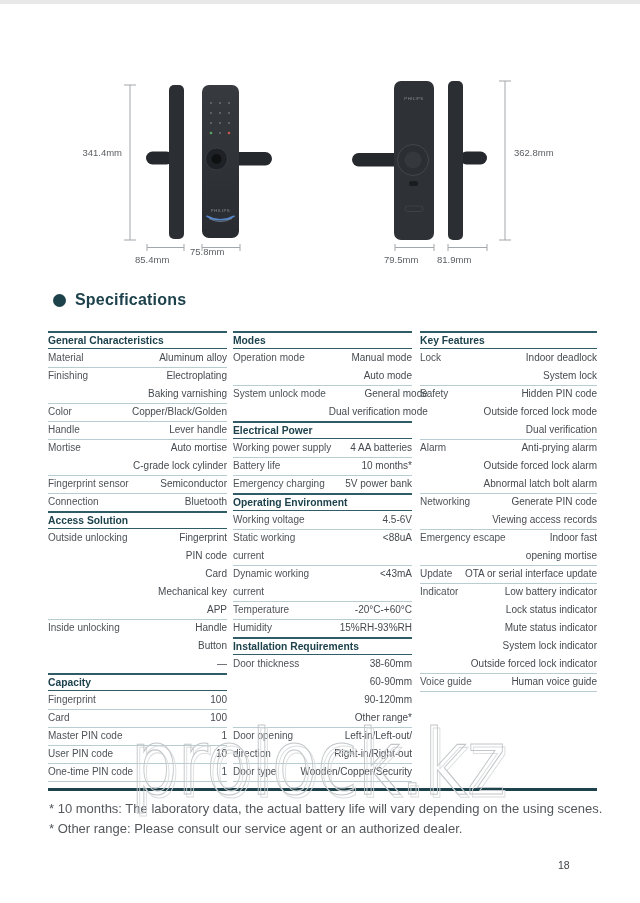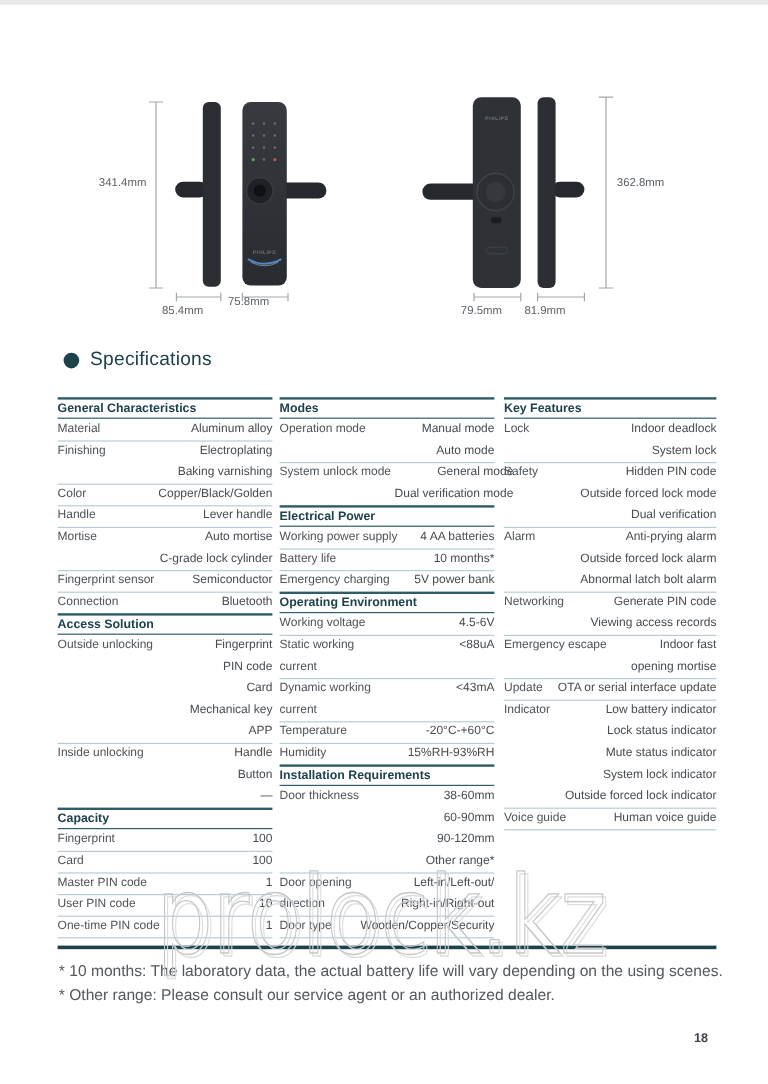--- a/index.html
+++ b/index.html
@@ -8,21 +8,21 @@
 
   
   .fig-svg{position:absolute;left:0;top:0;}
   .dim-label{position:absolute;font-size:9.5px;color:#5c6165;}
   .dim-label.center{text-align:left;}
   .dim-label.right{text-align:right;}
 
   
   .spec-title{position:absolute;left:53px;top:287px;display:flex;align-items:center;gap:9px;color:var(--accent);}
   .spec-title .dot{width:13px;height:13px;border-radius:50%;background:var(--accent);}
-  .spec-title .txt{font-size:16px;font-weight:normal;letter-spacing:.2px;text-align:right;}
+  .spec-title .txt{font-size:16px;font-weight:bold;letter-spacing:.2px;text-align:right;}
 
   
   .spec-col{position:absolute;top:327px;}
   .spec-col[data-col="0"]{left:48px;width:179px;}
   .spec-col[data-col="1"]{left:233px;width:179px;}
   .spec-col[data-col="2"]{left:420px;width:177px;}
 
   .spec-header{box-sizing:border-box;height:18px;line-height:14px;padding-top:1px;
                border-top:2px solid var(--heading-line);border-bottom:1px solid var(--heading-line);
                font-weight:bold;font-size:10.3px;color:var(--accent);}
@@ -32,21 +32,21 @@
   .spec-row .line{height:18px;line-height:18px;font-size:10px;white-space:nowrap;}
   .spec-label{padding-right:3px;color:var(--text);}
   .spec-value{flex:1;text-align:right;color:var(--value-text);}
 
   .table-bottom-line{position:absolute;left:48px;width:549px;top:784px;height:2.5px;background:var(--accent);}
 
   
   .footnote{position:absolute;left:49px;font-size:13px;color:#53585c;}
   .footnote.f1{top:797px;}
   .footnote.f2{top:817px;}
-  .page-num{position:absolute;top:855px;left:558px;width:32px;text-align:right;font-size:10.5px;color:#3e444a;font-weight:bold;}
+  .page-num{position:absolute;top:855px;left:558px;width:32px;font-size:10.5px;color:#3e444a;}
 
   
   .watermark{position:absolute;left:0;top:688px;pointer-events:none;z-index:50;}
   .watermark text{font-family:"DejaVu Sans",sans-serif;fill:none;}
 </style>
 </head>
 <body>
 
 <div class="page">
 

